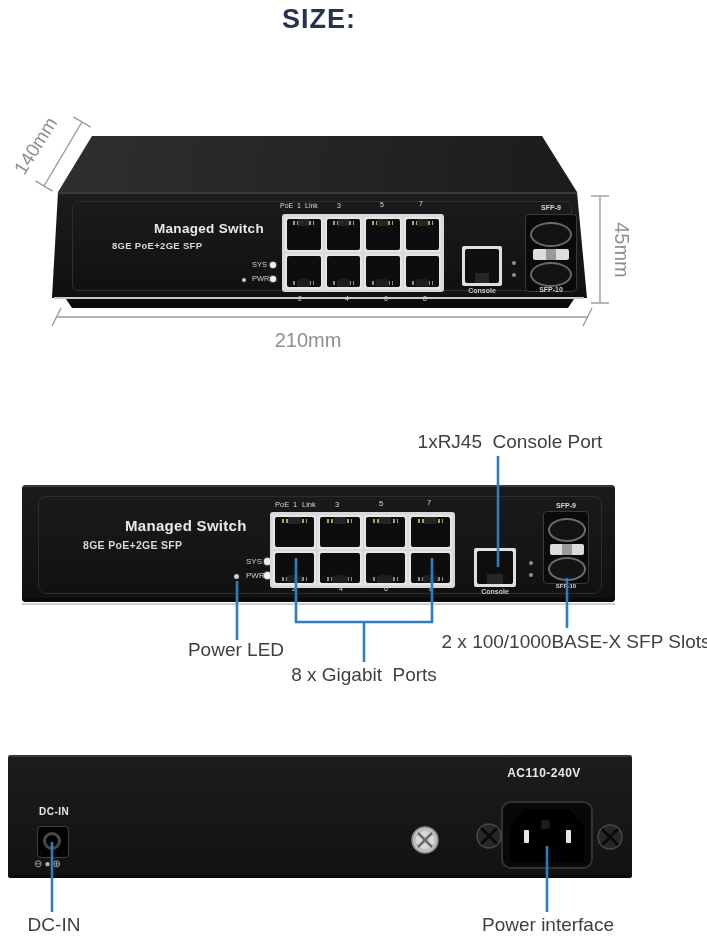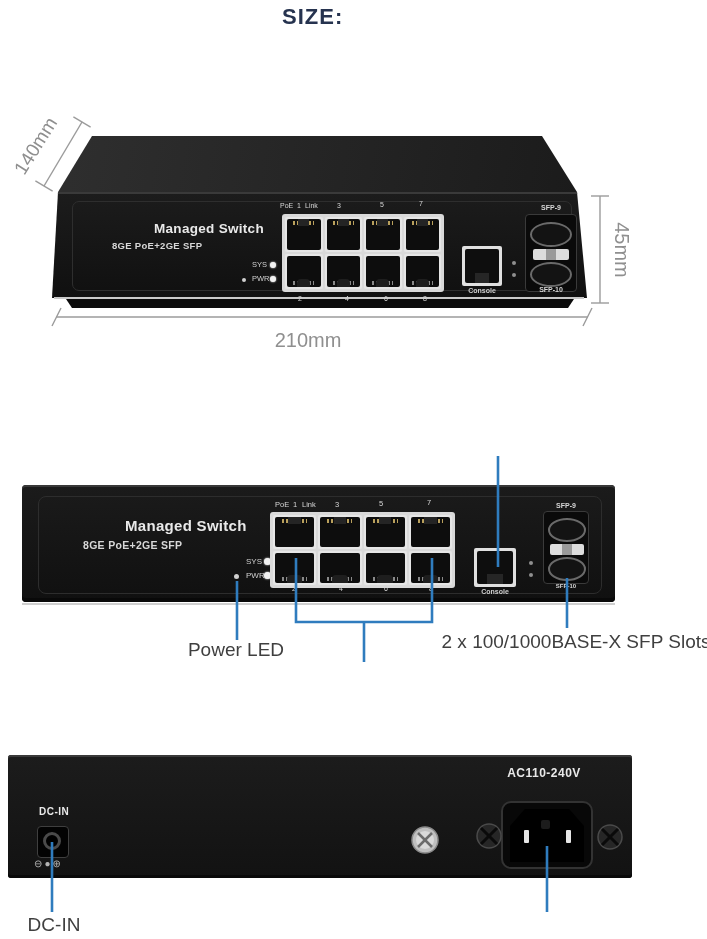--- a/index.html
+++ b/index.html
@@ -1,21 +1,21 @@
 <!DOCTYPE html>
 <html><head>
 <meta charset="utf-8">
 <style>
   html,body{margin:0;padding:0;background:#ffffff;}
   #stage{position:relative;width:707px;height:939px;background:#ffffff;overflow:hidden;
          font-family:"Liberation Sans", sans-serif;}
   .abs{position:absolute;}
   .txt{white-space:pre;}
   
-  .title{font-size:22px;font-weight:bold;color:#26334f;letter-spacing:1px;}
+  .title{font-size:27px;font-weight:bold;color:#26334f;letter-spacing:1px;}
   .subtitle{font-size:20px;color:#8f8f8f;}
   .dim{font-size:20px;color:#8f8f8f;}
   .callout{font-size:19px;color:#3f3f3f;transform:translateX(-50%);}
   
   .panel-text-main{font-size:13.5px;font-weight:bold;color:#e9e9e9;letter-spacing:.3px;padding-left:42px;}
   .panel-text-sub{font-size:9.5px;font-weight:bold;color:#d8d8d8;letter-spacing:.3px;}
   .led-label{font-size:7.5px;font-weight:normal;color:#d0d0d0;}
   .led{border-radius:50%;background:#f1f1f1;box-shadow:0 0 2px #fff;}
   .holedot{border-radius:50%;background:#cfcfcf;}
   .portlabel{font-size:7px;font-weight:normal;color:#d6d6d6;text-align:right;}
@@ -131,20 +131,21 @@
       <div class="sfphole" style="left:4px;top:47px;width:42px;height:25px;"></div>
     </div>
     <span class="abs sfp-label" style="left:551px;top:286px;">SFP-10</span>
 
     <div class="abs dim" style="left:36px;top:146px;transform:translate(-50%,-50%) rotate(-58deg);font-size:19px;">140mm</div>
     <div class="abs dim" style="left:621px;top:250px;transform:translate(-50%,-50%) rotate(90deg);">45mm</div>
     <div class="abs dim" style="left:308px;top:329px;transform:translateX(-50%);">210mm</div>
   </div>
 
   <div class="abs" style="left:0;top:420px;width:707px;height:290px;">
+    <div class="abs callout txt" style="left:510px;top:11px;">1xRJ45  Console Port</div>
 
     <div class="abs" style="left:22px;top:65px;width:593px;height:117px;border-radius:4px;
                 background:linear-gradient(180deg,#1b1b1b,#101010);
                 box-shadow:inset 0 2px 0 #383838, inset 0 -4px 0 #090909;"></div>
     <div class="abs" style="left:22px;top:183px;width:593px;height:2px;background:#cfcfcf;"></div>
     <div class="abs" style="left:38px;top:76px;width:562px;height:96px;border:1px solid #2d2d2d;border-radius:8px;"></div>
 
     <div class="abs panel-text-main" style="left:83px;top:97px;font-size:15px;">Managed Switch</div>
     <div class="abs panel-text-sub" style="left:83px;top:119px;font-size:10.5px;">8GE PoE+2GE SFP</div>
 
@@ -202,20 +203,21 @@
 
     <span class="abs sfp-label" style="left:566px;top:82px;">SFP-9</span>
     <div class="abs sfpcage" style="left:543px;top:91px;width:46px;height:73px;">
       <div class="sfphole" style="left:4px;top:6px;width:38px;height:24px;"></div>
       <div class="sfplatch" style="left:6px;top:32px;width:34px;height:11px;"></div>
       <div class="sfphole" style="left:4px;top:45px;width:38px;height:24px;"></div>
     </div>
     <span class="abs sfp-label" style="left:566px;top:163px;font-size:6px;">SFP-10</span>
 
     <div class="abs callout txt" style="left:236px;top:219px;">Power LED</div>
+    <div class="abs callout txt" style="left:364px;top:244px;">8 x Gigabit  Ports</div>
     <div class="abs callout txt" style="left:576px;top:211px;">2 x 100/1000BASE-X SFP Slots</div>
   </div>
 
   <div class="abs" style="left:0;top:700px;width:707px;height:239px;">
     <div class="abs" style="left:8px;top:55px;width:624px;height:123px;border-radius:3px;
                 background:linear-gradient(180deg,#1c1c1c,#121212);
                 box-shadow:inset 0 2px 0 #3a3a3a, inset 0 -3px 0 #090909;"></div>
 
     <div class="abs rear-white" style="left:39px;top:106px;">DC-IN</div>
     <div class="abs" style="left:37px;top:126px;width:30px;height:30px;background:#030303;border:1px solid #3f3f3f;border-radius:4px;">
@@ -226,20 +228,21 @@
     <div class="abs rear-white" style="left:544px;top:66px;font-size:12px;transform:translateX(-50%);">AC110-240V</div>
     <div class="abs" style="left:501px;top:101px;width:92px;height:68px;background:#080808;border:2px solid #333;border-radius:10px;box-sizing:border-box;">
       <div style="position:absolute;left:7px;top:6px;width:74px;height:53px;background:#000;
                   clip-path:polygon(20% 0,80% 0,100% 32%,100% 100%,0 100%,0 32%);"></div>
       <div style="position:absolute;left:38px;top:17px;width:9px;height:9px;background:#1c1c1c;border-radius:2px;"></div>
       <div style="position:absolute;left:21px;top:27px;width:5px;height:13px;background:#e6e6e6;border-radius:1px;"></div>
       <div style="position:absolute;left:63px;top:27px;width:5px;height:13px;background:#e6e6e6;border-radius:1px;"></div>
     </div>
 
     <div class="abs callout txt" style="left:54px;top:214px;">DC-IN</div>
+    <div class="abs callout txt" style="left:548px;top:214px;">Power interface</div>
   </div>
 
   <svg class="overlay" width="707" height="939" viewBox="0 0 707 939">
 
     <g stroke="#9b9b9b" stroke-width="1.4" fill="none">
       <line x1="44" y1="186" x2="82" y2="122"></line>
       <line x1="73.4" y1="116.9" x2="90.6" y2="127.1"></line>
       <line x1="35.4" y1="180.9" x2="52.6" y2="191.1"></line>
       <line x1="600" y1="196" x2="600" y2="303"></line>
       <line x1="591" y1="196" x2="609" y2="196"></line>

